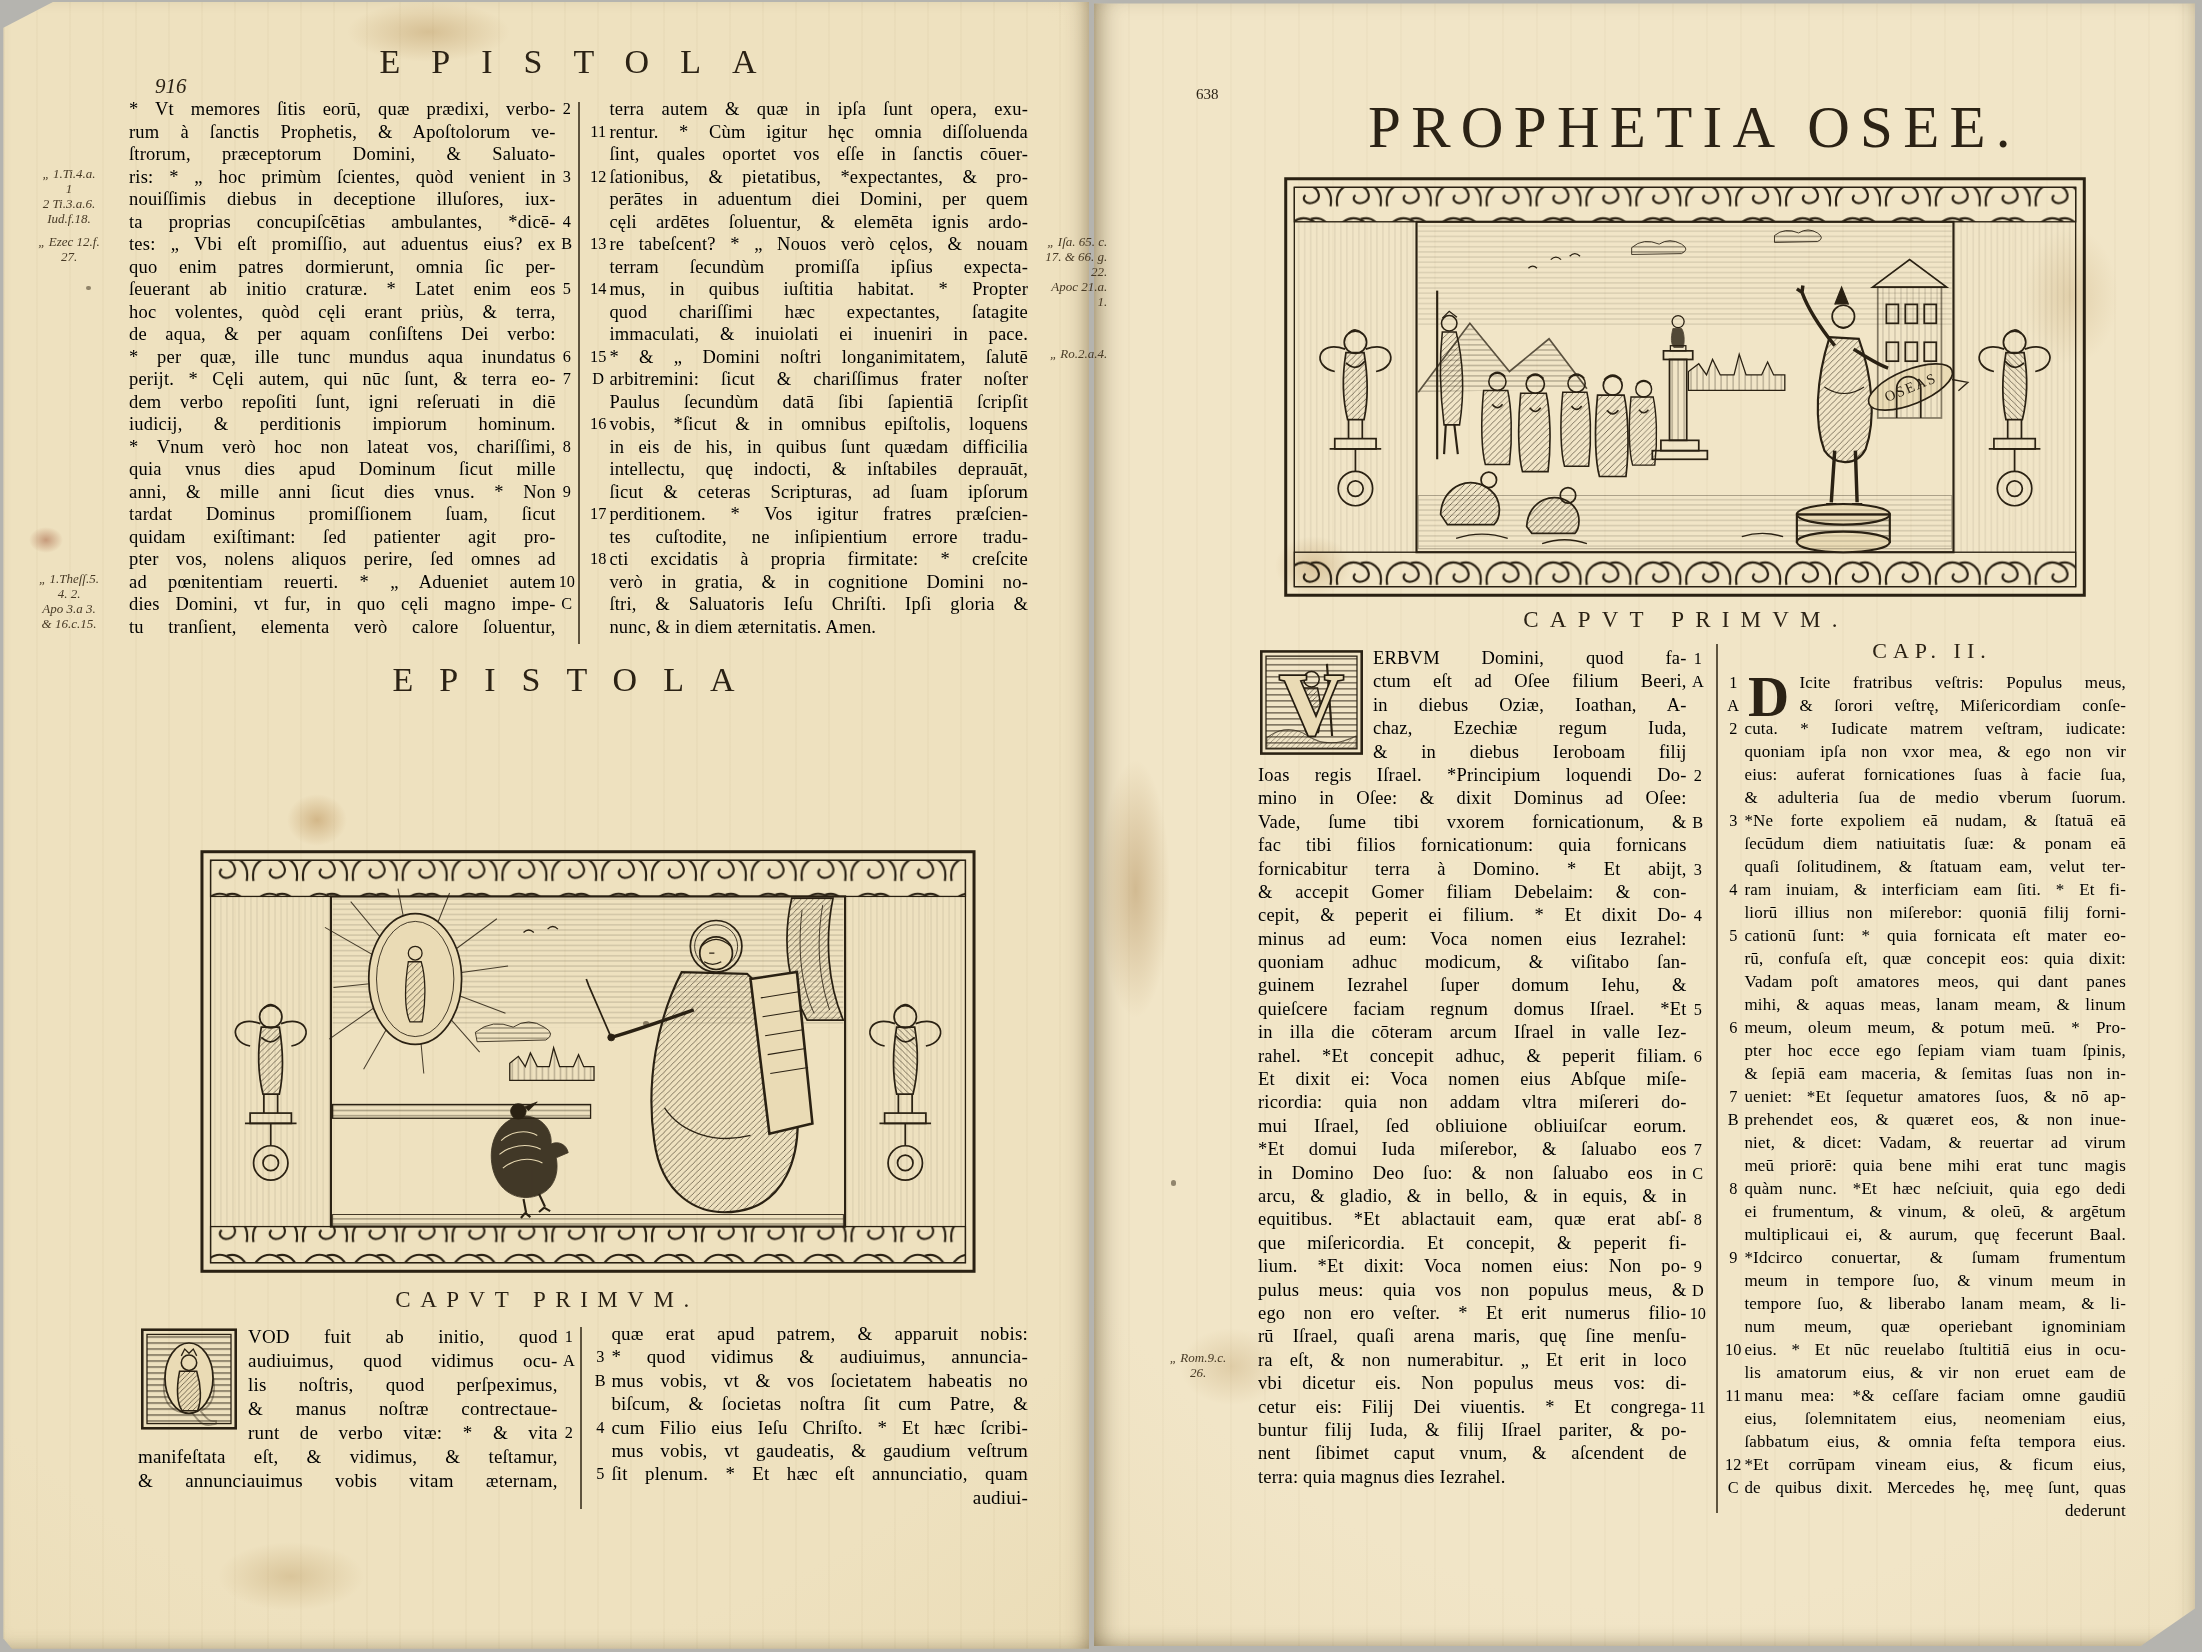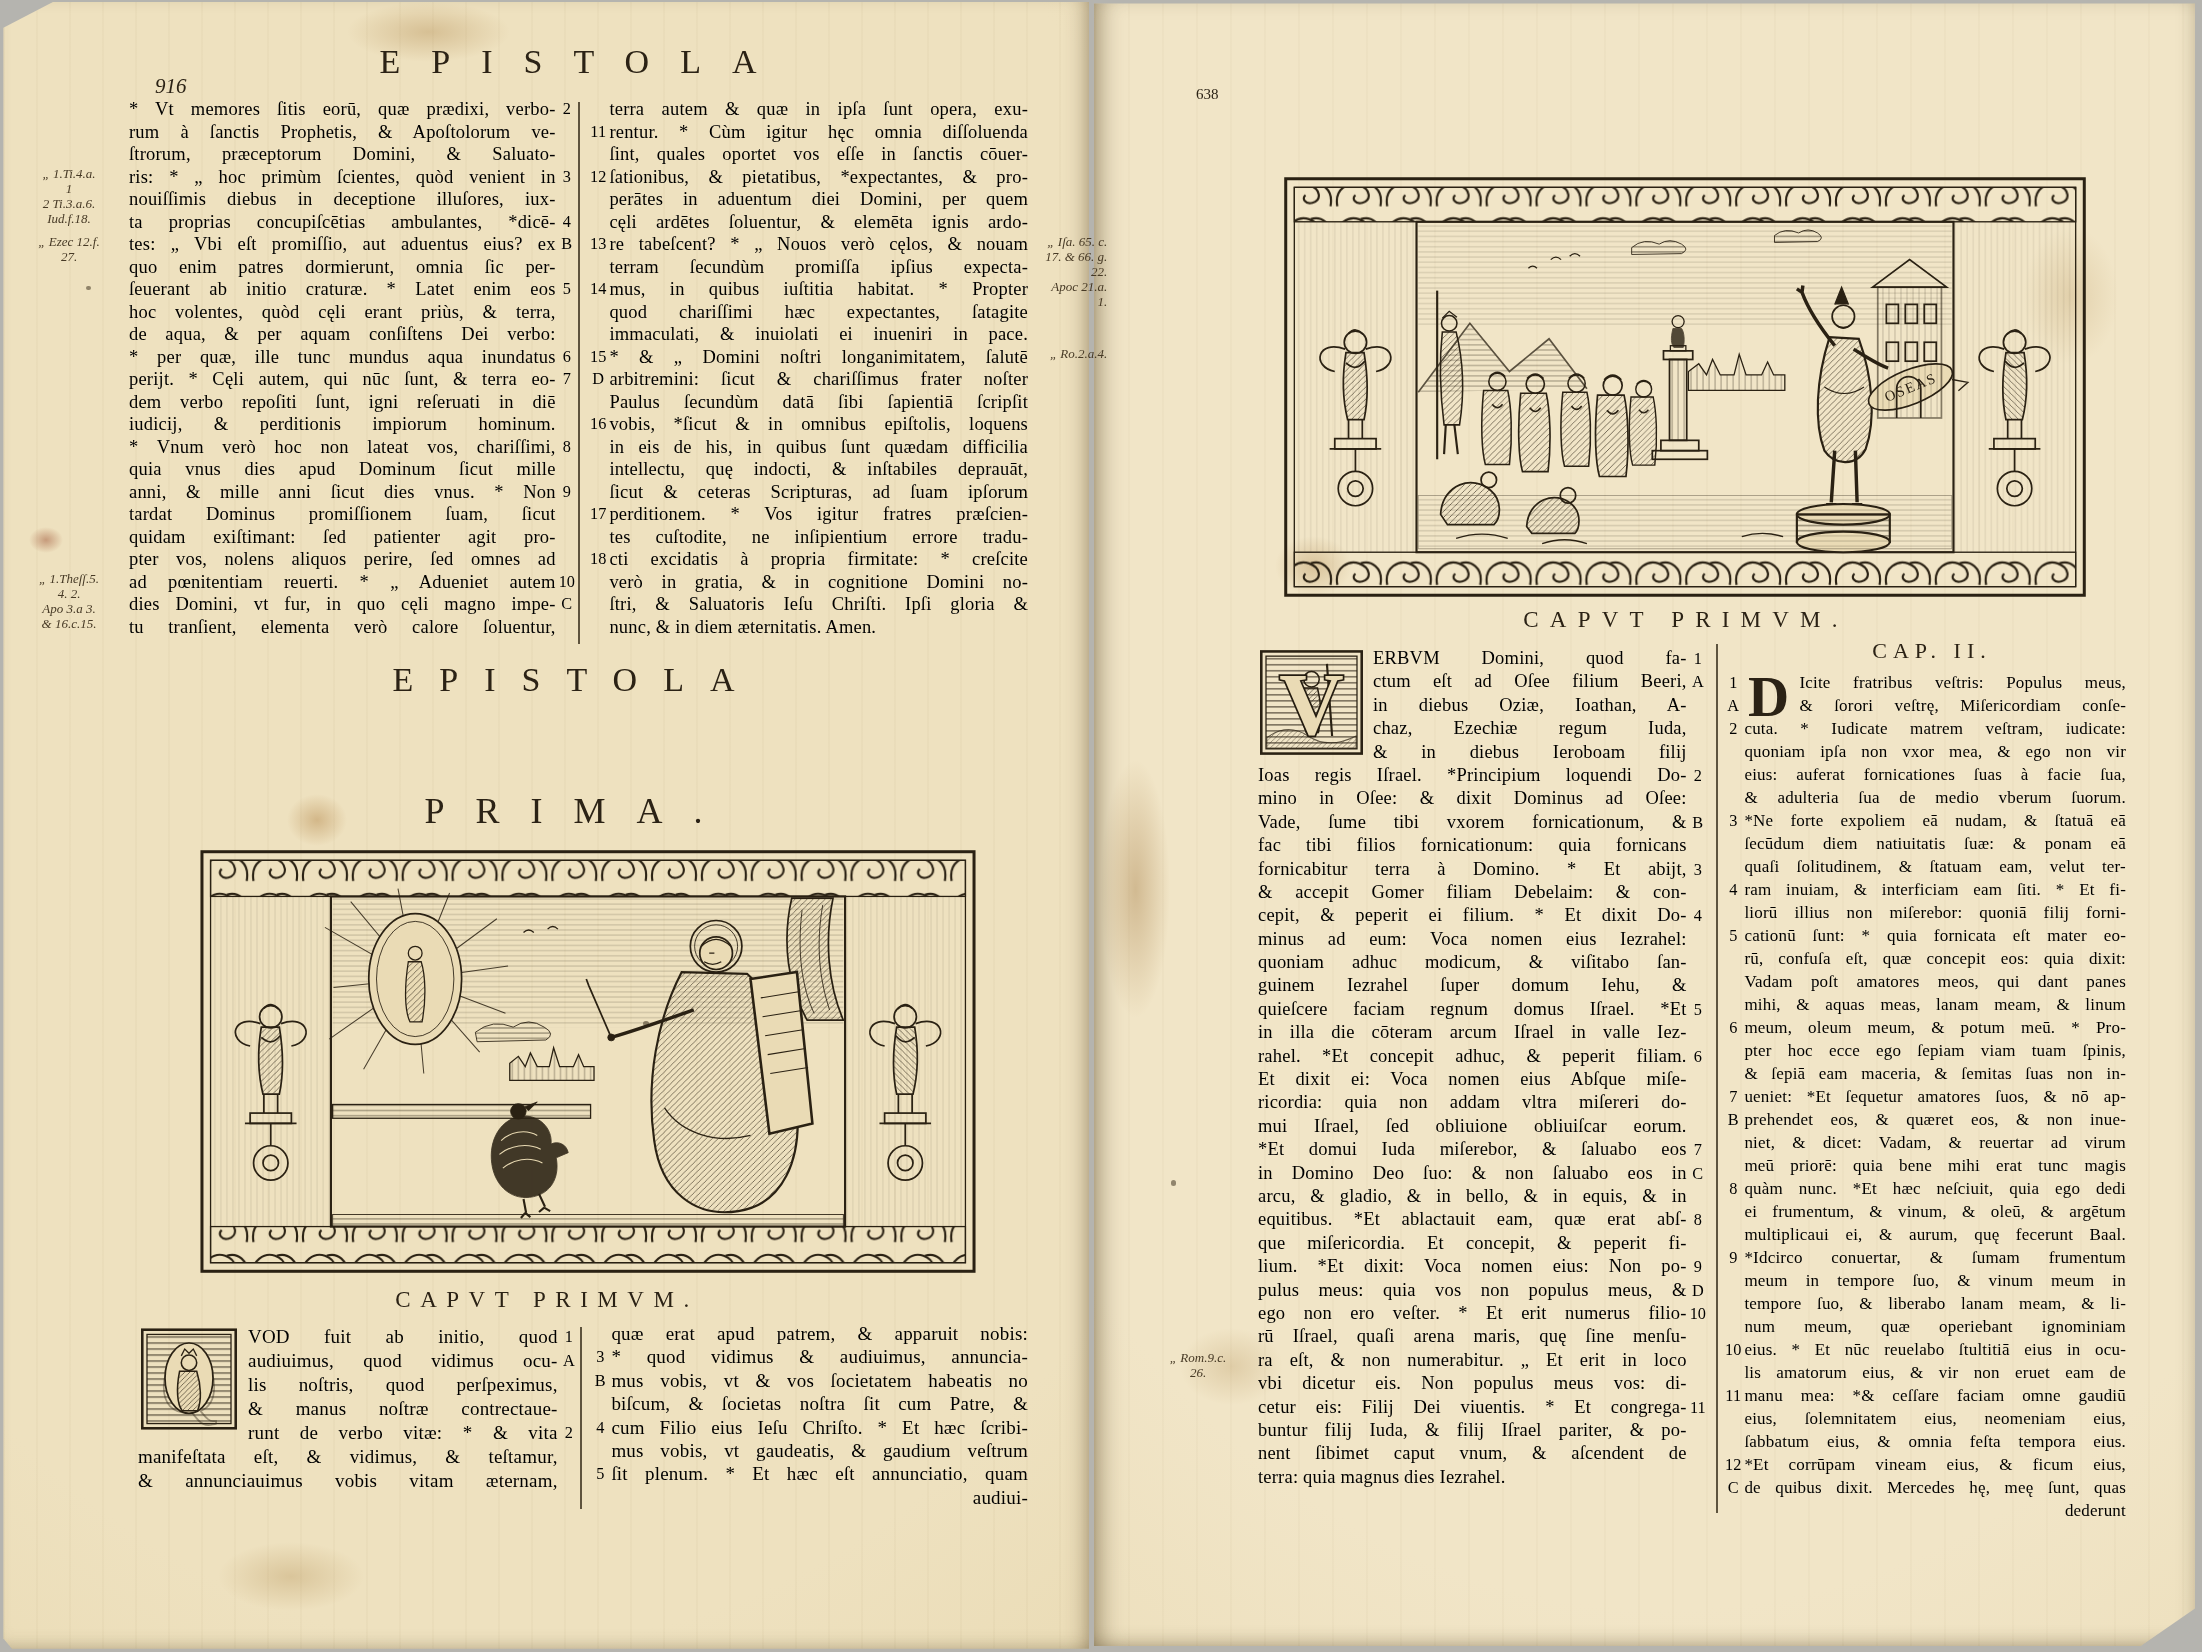--- a/index.html
+++ b/index.html
@@ -301,21 +301,20 @@
         <span class="vmark"></span>
         <span class="vtext">ſtri, &amp; Saluatoris Ieſu Chriſti. Ipſi gloria &amp;</span>
       </div>
       <div class="line">
         <span class="vmark"></span>
         <span class="vtext nj">nunc, &amp; in diem æternitatis. Amen.</span>
       </div>
     </div>
 
   <div id="t1a" class="head">EPISTOLA</div>
-  <div id="t1c" class="head">PRIMA.</div>
 
   <svg id="wc1" class="wc" viewBox="0 0 902 492">
     <defs>
       <pattern id="wc1h" width="8" height="6" patternUnits="userSpaceOnUse">
           <path d="M0,3 H8" stroke="#2a2113" stroke-width="1" opacity=".7"></path>
         </pattern>
       <pattern id="wc1d" width="7" height="7" patternUnits="userSpaceOnUse">
           <path d="M0,7 L7,0" stroke="#2a2113" stroke-width="1" opacity=".65"></path>
         </pattern>
       <pattern id="wc1v" width="7" height="8" patternUnits="userSpaceOnUse">
@@ -468,20 +467,21 @@
         <span class="vmark">5</span>
         <span class="vtext">ſit plenum. * Et hæc eſt annunciatio, quam</span>
       </div>
       <div class="line">
         <span class="vmark"></span>
         <span class="vtext nj ar">audiui-</span>
       </div>
     </div>
 
   <div id="pnR" class="pagenum">638</div>
+  <div id="t2" class="head">PROPHETIA OSEE.</div>
 
   <svg id="wc2" class="wc" viewBox="0 0 932 488">
     <defs>
       <pattern id="wc2h" width="8" height="6" patternUnits="userSpaceOnUse">
           <path d="M0,3 H8" stroke="#2a2113" stroke-width="1" opacity=".7"></path>
         </pattern>
       <pattern id="wc2d" width="7" height="7" patternUnits="userSpaceOnUse">
           <path d="M0,7 L7,0" stroke="#2a2113" stroke-width="1" opacity=".65"></path>
         </pattern>
       <pattern id="wc2v" width="7" height="8" patternUnits="userSpaceOnUse">

